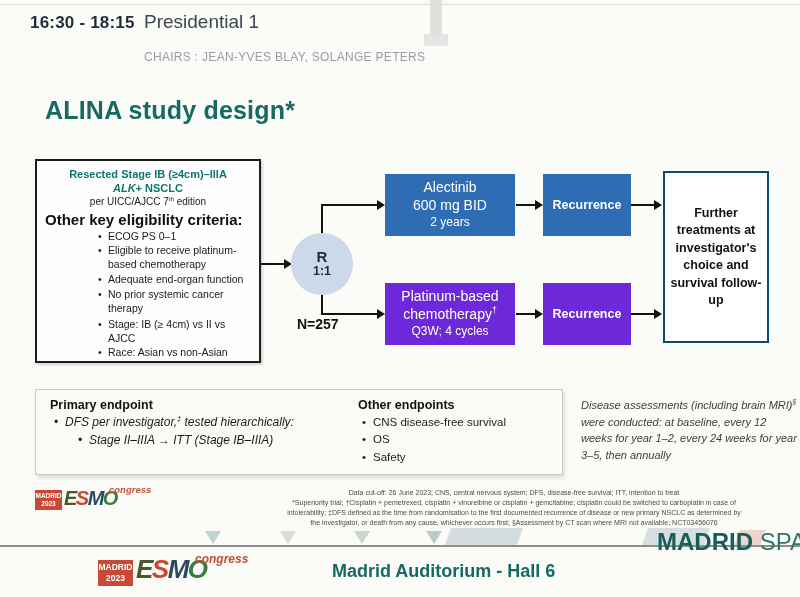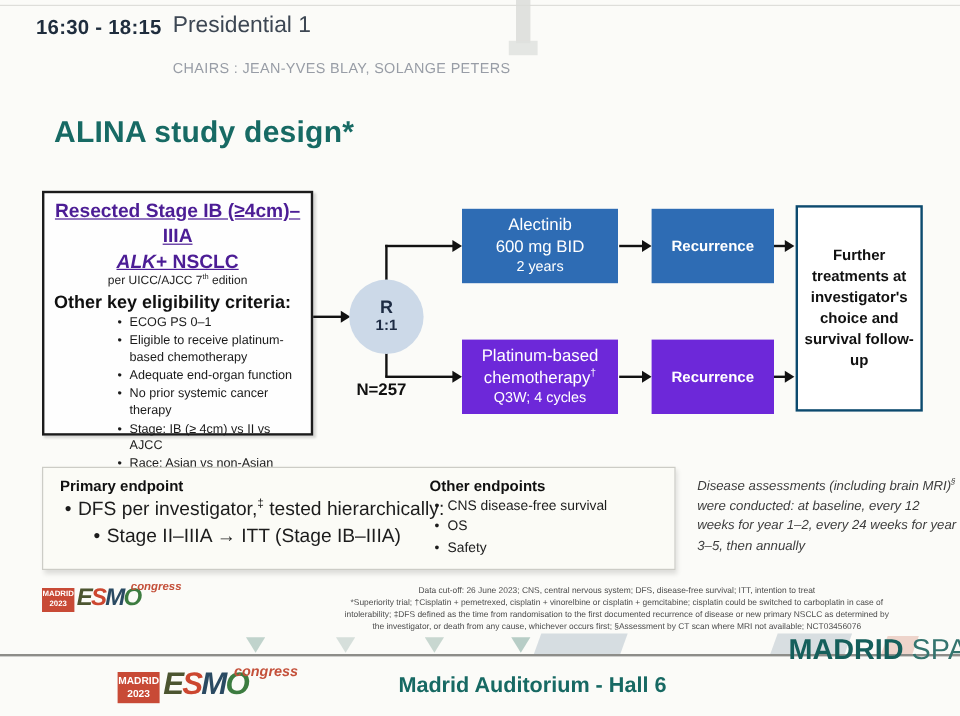--- a/index.html
+++ b/index.html
@@ -15,21 +15,21 @@
   .topline{left:0;top:4px;width:800px;height:1px;background:#dededa;}
   .tower{left:430px;top:0;width:12px;height:36px;background:#d9dbd7;opacity:.8;}
   .tower-base{left:424px;top:34px;width:24px;height:12px;background:#dfe1dd;opacity:.8;}
 
   
   .slide-title{left:45px;top:96px;font-size:25px;font-weight:700;color:#176a64;letter-spacing:.2px;}
 
   
   .elig-box{left:35px;top:159px;width:226px;height:204px;background:#fefefe;border:2px solid #1c1c1c;
             box-sizing:border-box;padding:6px 8px 4px 8px;box-shadow:2px 2px 2px rgba(0,0,0,.15);}
-  .elig-title{text-align:center;font-size:16px;font-weight:700;color:#4c1d95;line-height:1.3;text-decoration:underline;}
+  .elig-title{text-align:center;font-size:11px;font-weight:700;color:#0f766e;line-height:1.3;}
   .elig-sub{text-align:center;font-size:10px;color:#222;margin-bottom:4px;}
   .elig-h{font-size:15px;font-weight:700;color:#101010;margin-top:0;}
   ul.bullets{margin:2px 0 0 0;padding-left:17px;list-style:none;}
   ul.bullets li{font-size:10.5px;color:#1a1a1a;line-height:1.32;position:relative;margin-bottom:1px;margin-left:46px;}
   ul.bullets li::before{content:"\2022";position:absolute;left:-10px;}
 
   
   .hline{position:absolute;height:2px;background:#121212;}
   .vline{position:absolute;width:2px;background:#121212;}
   .ar{position:absolute;width:0;height:0;border-top:5px solid transparent;border-bottom:5px solid transparent;border-left:8px solid #121212;}
@@ -41,34 +41,34 @@
   .rand-ratio{font-size:12.5px;line-height:1.15;}
   .n-label{left:297px;top:316px;font-size:14px;font-weight:700;color:#101010;}
 
   
   .arm-box{position:absolute;width:130px;height:62px;color:#fff;display:flex;flex-direction:column;
            align-items:center;justify-content:center;text-align:center;line-height:1.28;}
   .arm-blue{background:#2e6cb4;}
   .arm-red{background:#6d28d9;}
   .arm-l1{font-size:14px;font-weight:400;}
   .arm-l3{font-size:12px;font-weight:400;}
-  .rec-box{position:absolute;width:102px;height:62px;color:#fff;display:flex;align-items:center;
+  .rec-box{position:absolute;width:88px;height:62px;color:#fff;display:flex;align-items:center;
            justify-content:center;font-size:12.5px;font-weight:700;}
   .followup-box{left:663px;top:171px;width:106px;height:172px;background:#fff;border:2px solid #0c4a6e;
                 box-sizing:border-box;display:flex;align-items:center;justify-content:center;text-align:center;
                 font-size:12.5px;font-weight:700;color:#111;padding:4px;line-height:1.4;}
 
   
   .ep-box{left:35px;top:389px;width:528px;height:86px;background:#fbfbf6;border:1px solid #ccccc6;
           box-sizing:border-box;box-shadow:2px 3px 4px rgba(0,0,0,.12);}
   .ep-primary{position:absolute;left:14px;top:8px;}
   .ep-other{position:absolute;left:322px;top:8px;}
   .ep-h{font-size:12.5px;font-weight:700;color:#101010;margin-bottom:2px;}
   ul.ep-bullets{margin:0;padding-left:15px;list-style:none;}
-  ul.ep-bullets li{font-size:16px;color:#1c1c1c;line-height:1.4;position:relative;margin-bottom:1px;}
+  ul.ep-bullets li{font-size:12px;color:#1c1c1c;line-height:1.4;position:relative;margin-bottom:1px;font-style:italic;}
   ul.ep-bullets li::before{content:"\2022";position:absolute;left:-11px;}
   .ep-sub{margin-left:24px;}
   ul.ep-bullets2{margin:0;padding-left:15px;list-style:none;}
   ul.ep-bullets2 li{font-size:11.5px;color:#1c1c1c;line-height:1.5;position:relative;}
   ul.ep-bullets2 li::before{content:"\2022";position:absolute;left:-11px;}
 
   .note-italic{left:581px;top:397px;width:216px;font-size:11px;font-style:italic;color:#3d3d3d;line-height:1.5;}
 
   
   .footnotes{left:232px;top:488px;width:564px;font-size:7px;color:#4c4c4c;text-align:center;line-height:1.45;}

